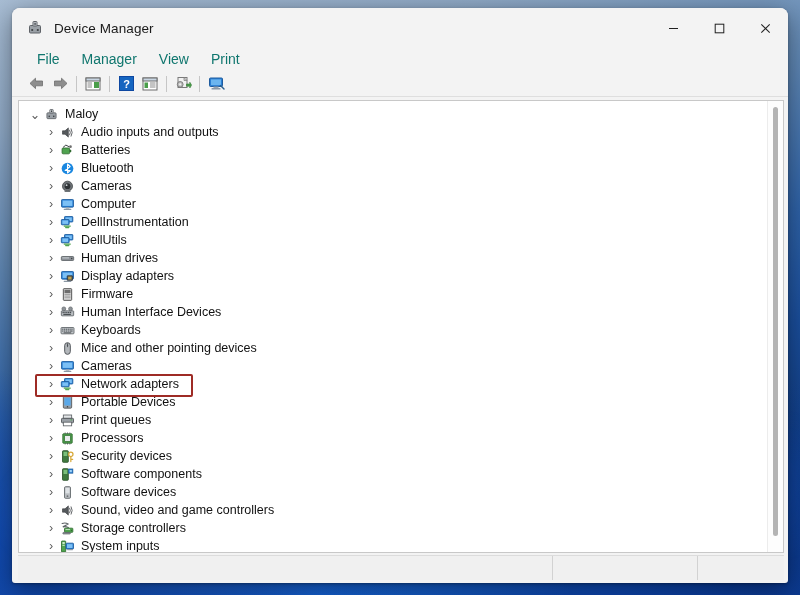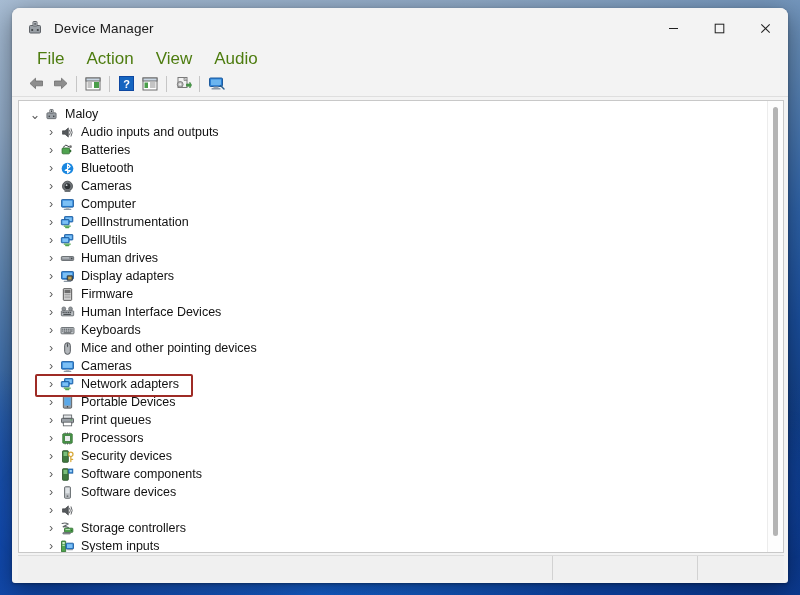--- a/index.html
+++ b/index.html
@@ -67,21 +67,21 @@
   }
 
   
   #menubar {
     height: 23px; flex: 0 0 23px;
     background: #f3f3f3;
     display: flex; align-items: center;
     padding-left: 14px;
   }
   .menu-item {
-    font-size: 17px; color: #4d7c0f;
+    font-size: 14px; color: #0f766e;
     padding: 2px 11px 3px 11px;
     border-radius: 3px;
   }
 
   
   #toolbar {
     height: 25px; flex: 0 0 25px;
     background: #f3f3f3;
     display: flex; align-items: center;
     padding-left: 12px;
@@ -210,23 +210,23 @@
         <svg width="11" height="11" viewBox="0 0 11 11">
             <line x1="1.3" y1="1.3" x2="9.7" y2="9.7" stroke="currentColor" stroke-width="1.1"></line>
             <line x1="9.7" y1="1.3" x2="1.3" y2="9.7" stroke="currentColor" stroke-width="1.1"></line>
           </svg>
       </div>
     </div>
   </div>
 
   <div id="menubar">
     <div class="menu-item">File</div>
-    <div class="menu-item">Action</div>
+    <div class="menu-item">Manager</div>
     <div class="menu-item">View</div>
-    <div class="menu-item">Audio</div>
+    <div class="menu-item">Print</div>
   </div>
 
   <div id="toolbar">
     <div class="tb-btn">
       <svg width="17" height="15" viewBox="0 0 17 15">
         <path d="M7.5 2.2 L2 7.4 L7.5 12.6 L7.5 9.8 L14.5 9.8 L14.5 5 L7.5 5 Z" fill="#8e8e8e" stroke="#6d6d6d" stroke-width=".8" stroke-linejoin="round"></path>
       </svg>
     </div>
     <div class="tb-btn">
       <svg width="17" height="15" viewBox="0 0 17 15">
@@ -574,20 +574,21 @@
           </div>
           <div class="row child">
             <span class="chev">›</span>
             <span class="ico">
               <svg width="15" height="15" viewBox="0 0 18 18">
                 <path d="M3 7 L6 7 L10 3.5 L10 14.5 L6 11 L3 11 Z" fill="#55595c" stroke="#3c4043" stroke-width=".8" stroke-linejoin="round"></path>
                 <path d="M11.6 6.2 Q13.4 9 11.6 11.8" stroke="#55595c" stroke-width="1.1" fill="none" stroke-linecap="round"></path>
                 <path d="M13.4 4.6 Q16 9 13.4 13.4" stroke="#55595c" stroke-width="1.1" fill="none" stroke-linecap="round"></path>
               </svg>
             </span>
+            <span class="lbl">Sound, video and game controllers</span>
           </div>
           <div class="row child">
             <span class="chev">›</span>
             <span class="ico">
               <svg width="15" height="15" viewBox="0 0 18 18">
                 <path d="M2.6 3 Q6.6 1.6 9.6 3.6 Q6.6 5.4 3.4 7 Q6.8 6.2 10 7.8" fill="none" stroke="#5c6165" stroke-width="1.4" stroke-linecap="round"></path>
                 <rect x="5.4" y="8.6" width="10" height="5" rx=".8" fill="#4fa34f" stroke="#2f6b2f" stroke-width="1"></rect>
                 <rect x="6.6" y="9.8" width="5.4" height="1" fill="#cbe8cb"></rect>
                 <circle cx="13.8" cy="11.4" r=".9" fill="#2f6b2f"></circle>
                 <rect x="3.4" y="13.8" width="9" height="1.8" rx=".6" fill="#8e9398" stroke="#5c6165" stroke-width=".8"></rect>

